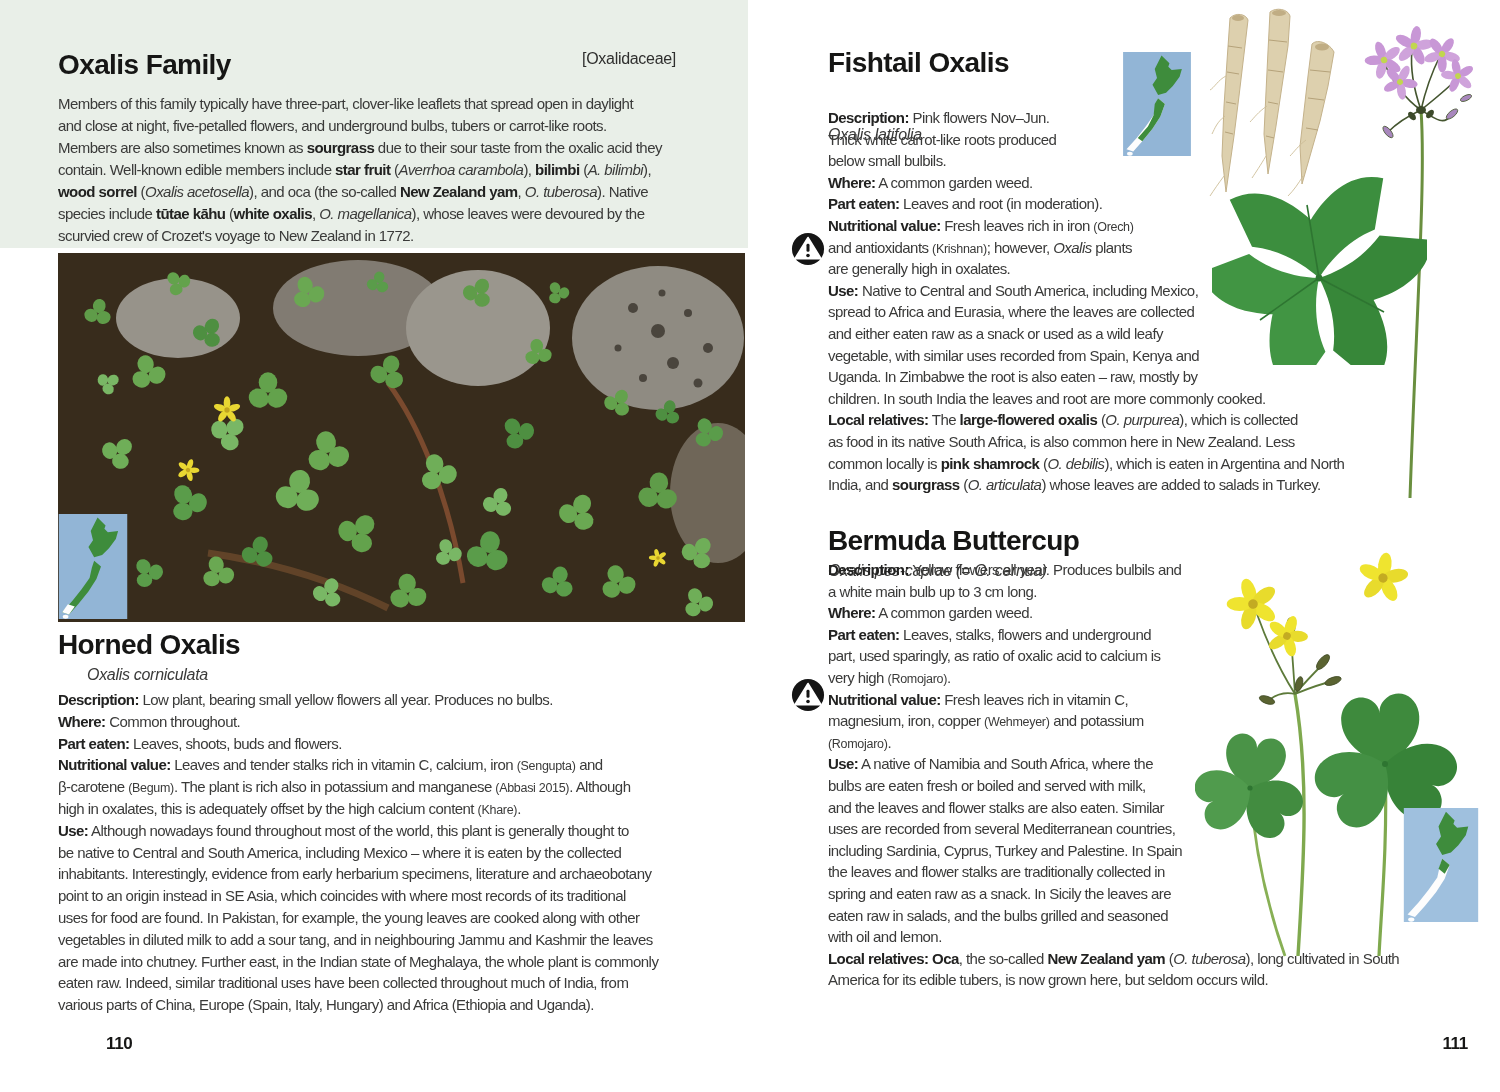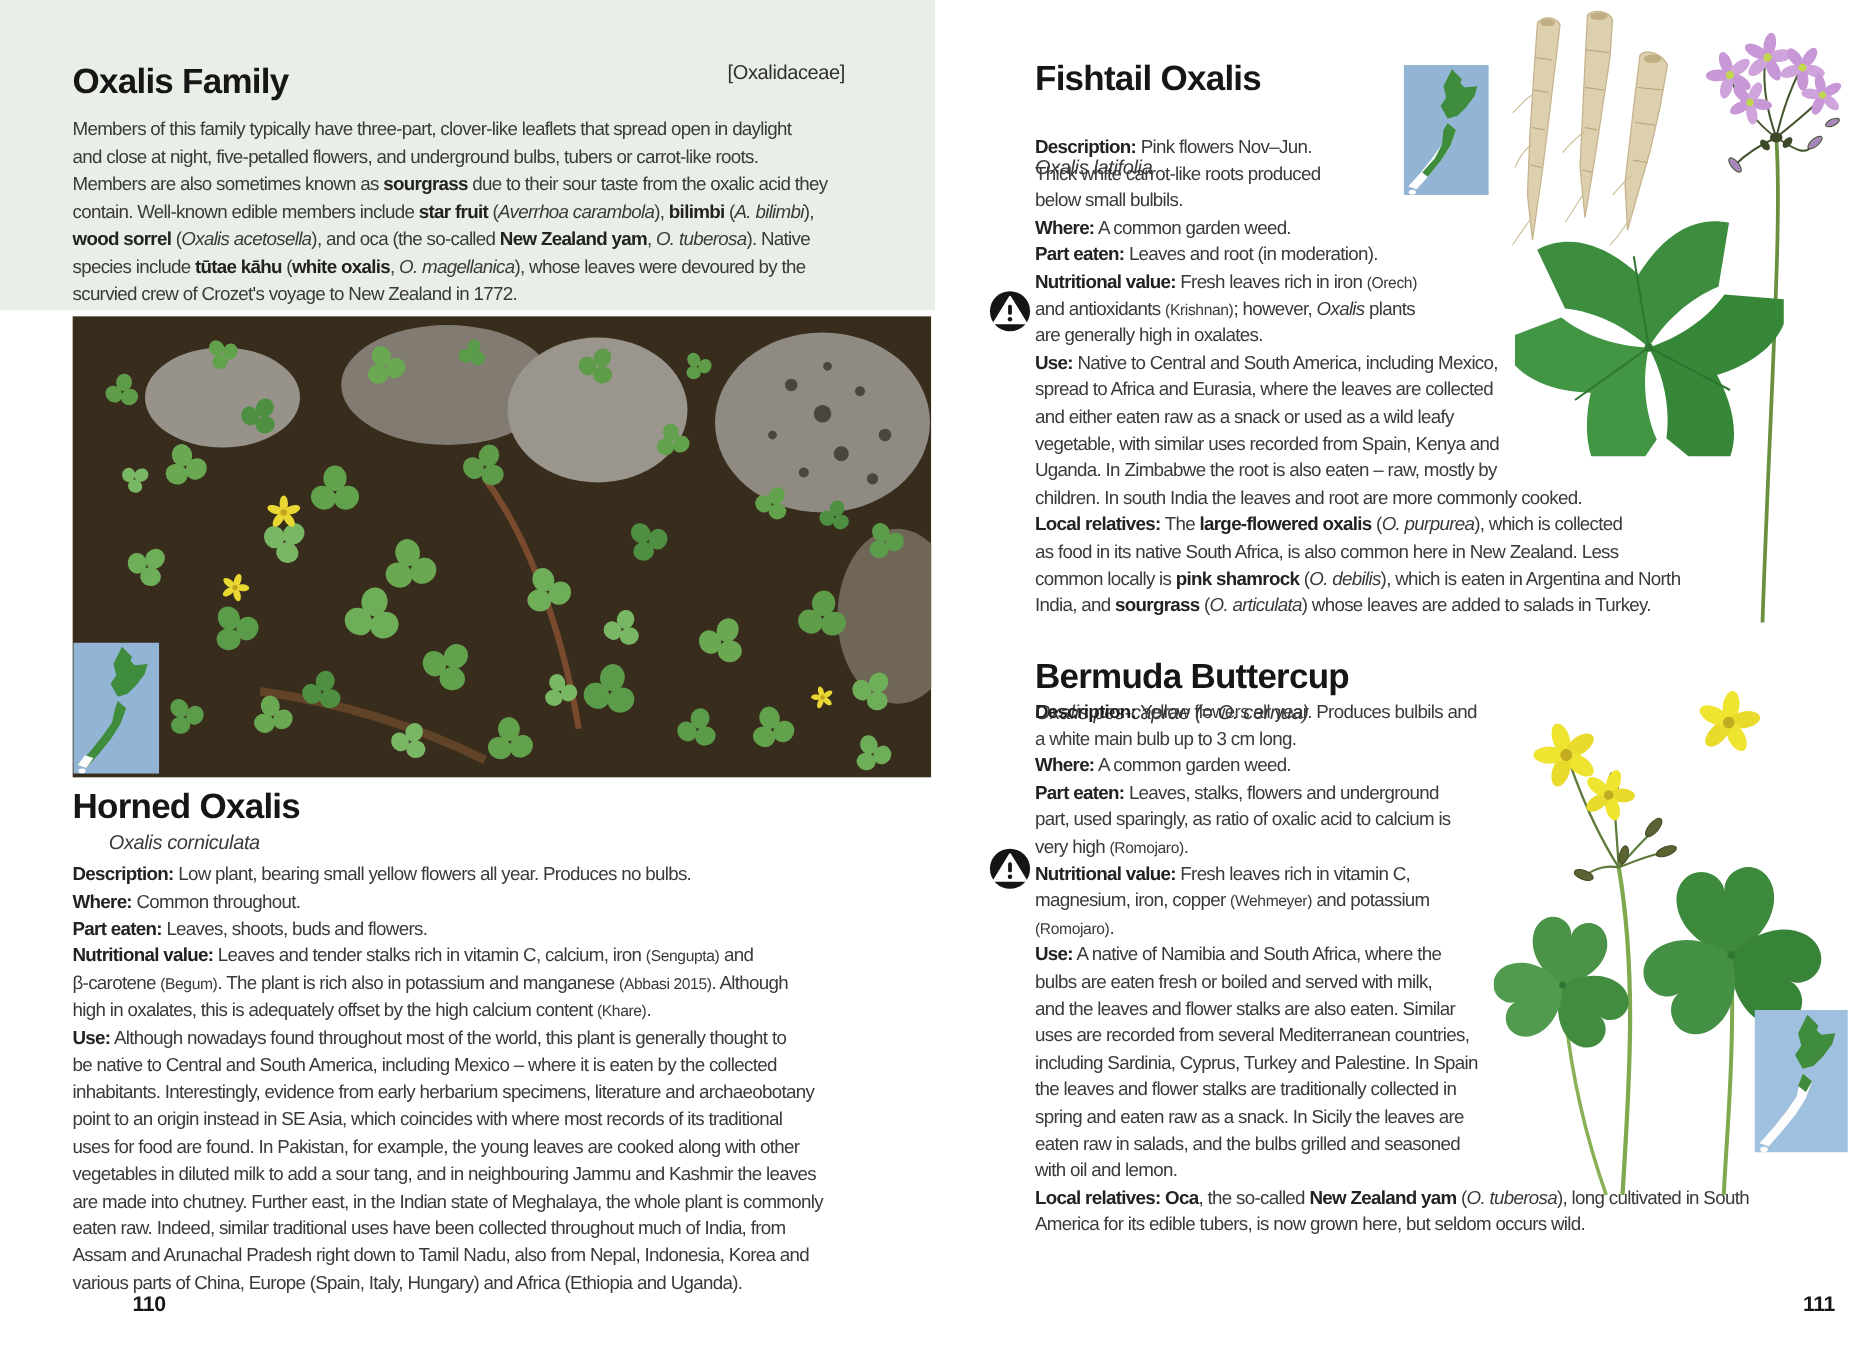--- a/index.html
+++ b/index.html
@@ -150,21 +150,20 @@
       <div class="tl"><span>β-carotene </span><span class="rs">(Begum)</span><span>. The plant is rich also in potassium and manganese </span><span class="rs">(Abbasi 2015)</span><span>. Although</span></div>
       <div class="tl"><span>high in oxalates, this is adequately offset by the high calcium content </span><span class="rs">(Khare)</span><span>.</span></div>
       <div class="tl"><span class="rb">Use:</span><span> Although nowadays found throughout most of the world, this plant is generally thought to</span></div>
       <div class="tl"><span>be native to Central and South America, including Mexico – where it is eaten by the collected</span></div>
       <div class="tl"><span>inhabitants. Interestingly, evidence from early herbarium specimens, literature and archaeobotany</span></div>
       <div class="tl"><span>point to an origin instead in SE Asia, which coincides with where most records of its traditional</span></div>
       <div class="tl"><span>uses for food are found. In Pakistan, for example, the young leaves are cooked along with other</span></div>
       <div class="tl"><span>vegetables in diluted milk to add a sour tang, and in neighbouring Jammu and Kashmir the leaves</span></div>
       <div class="tl"><span>are made into chutney. Further east, in the Indian state of Meghalaya, the whole plant is commonly</span></div>
       <div class="tl"><span>eaten raw. Indeed, similar traditional uses have been collected throughout much of India, from</span></div>
-      <div class="tl"><span>Assam and Arunachal Pradesh right down to Tamil Nadu, also from Nepal, Indonesia, Korea and</span></div>
       <div class="tl"><span>various parts of China, Europe (Spain, Italy, Hungary) and Africa (Ethiopia and Uganda).</span></div>
     </div>
 
   <div class="abs pagenum" style="left:58px;top:1034px;">110</div>
 
   <div class="abs h1" style="left:828px;top:48px;">Fishtail Oxalis</div>
   <div class="abs latin" style="left:828px;top:84px;margin-top:42px;">Oxalis latifolia</div>
   <div class="abs body-lines lh216" style="left:828px;top:107px;">
       <div class="tl"><span class="rb">Description:</span><span> Pink flowers Nov–Jun.</span></div>
       <div class="tl"><span>Thick white carrot-like roots produced</span></div>

